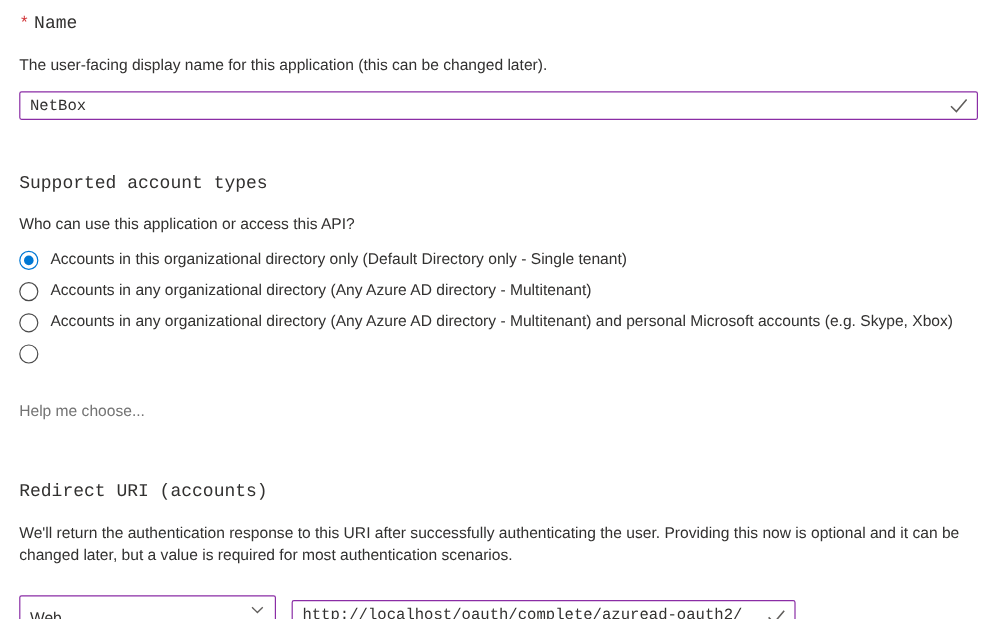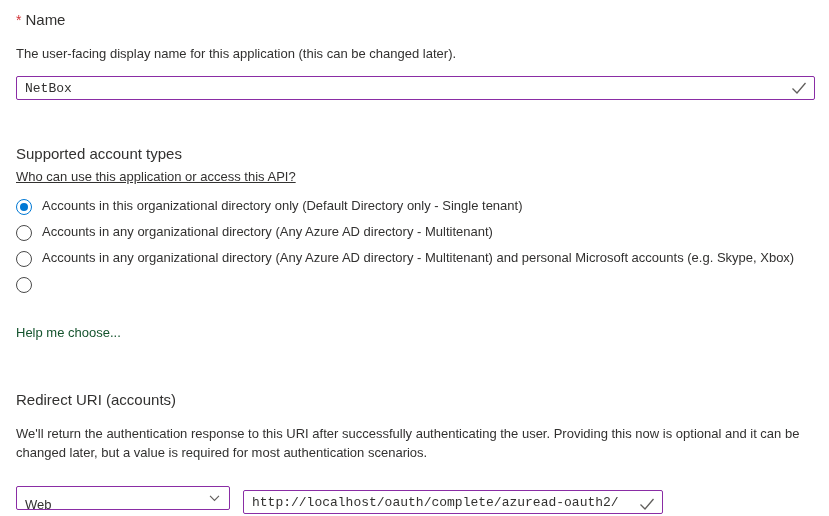--- a/index.html
+++ b/index.html
@@ -13,20 +13,21 @@
   }
   .page {
     padding: 10px 14px 0 16px;
   }
 
   .section-title {
     font-size: 15px;
     line-height: 20px;
     font-weight: 400;
     color: #323130;
+    font-family: Liberation Mono, monospace;
   }
   .required-marker {
     color: #d13438;
     margin-right: 4px;
     font-size: 14px;
   }
   .description {
     margin-top: 14px;
     font-size: 13px;
     line-height: 19px;
@@ -59,24 +60,23 @@
     top: 50%;
     transform: translateY(-50%);
     display: flex;
     align-items: center;
     pointer-events: none;
   }
 
   
   .account-section { margin-top: 44px; }
   .question {
-    margin-top: 4px;
+    margin-top: 14px;
     font-size: 13px;
     line-height: 18px;
-    text-decoration: underline;
   }
   .radio-list { margin-top: 11px; }
   .radio-row {
     display: flex;
     align-items: flex-end;
     height: 18px;
     margin-bottom: 8px;
     cursor: pointer;
   }
   .radio-outer {
@@ -103,21 +103,21 @@
     font-size: 13px;
     line-height: 18px;
     color: #323130;
     white-space: nowrap;
   }
   .help-link {
     display: inline-block;
     margin-top: 23px;
     font-size: 13px;
     line-height: 18px;
-    color: #14532d;
+    color: #737373;
     text-decoration: none;
     cursor: pointer;
   }
 
   
   .redirect-section { margin-top: 48px; }
   .redirect-row {
     display: flex;
     align-items: center;
     gap: 13px;

